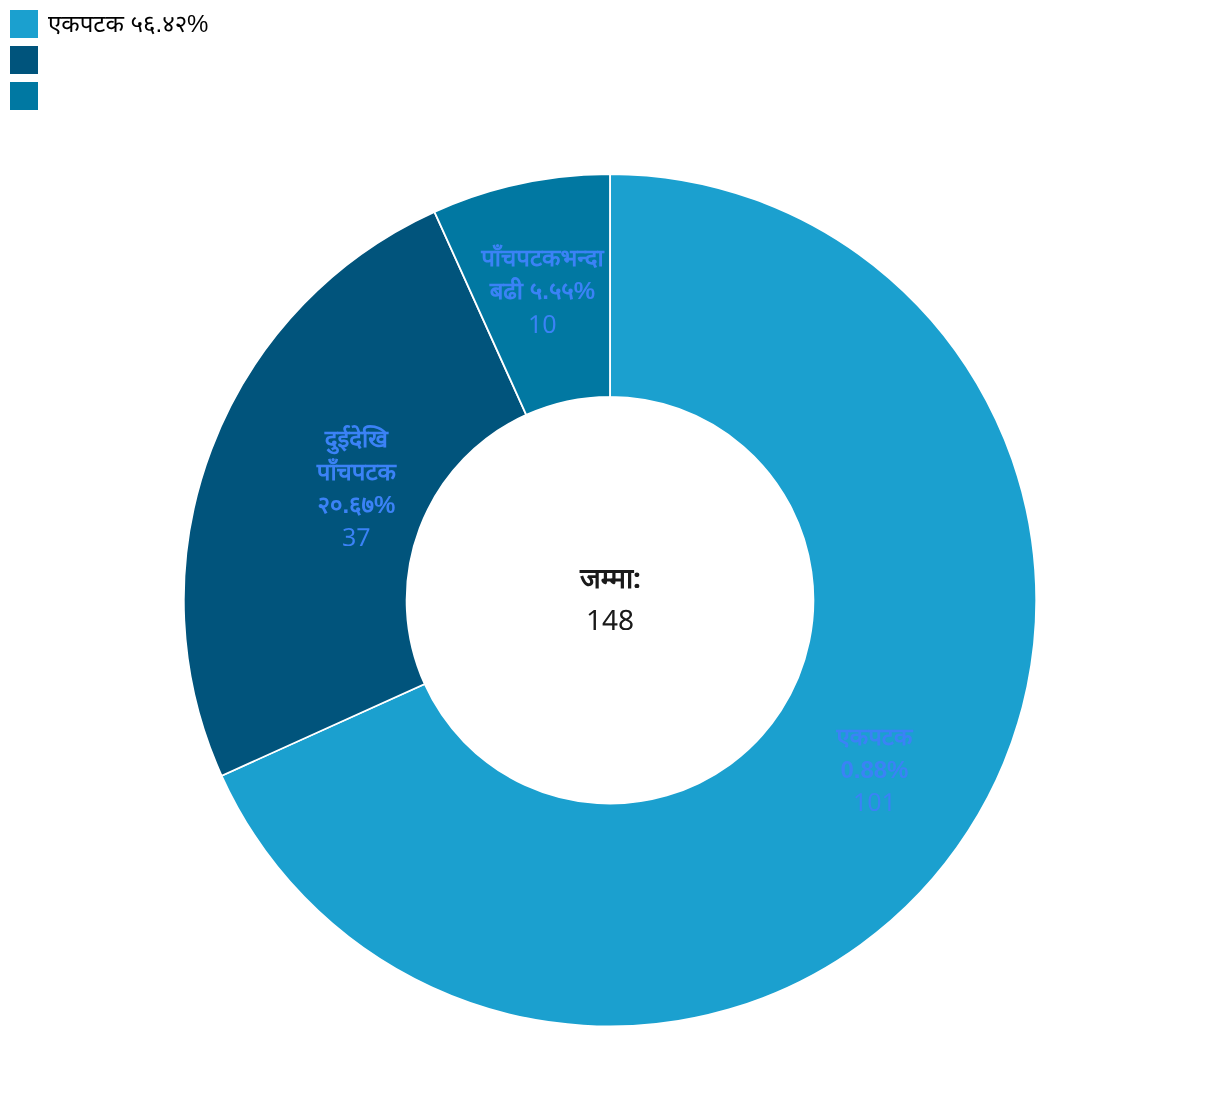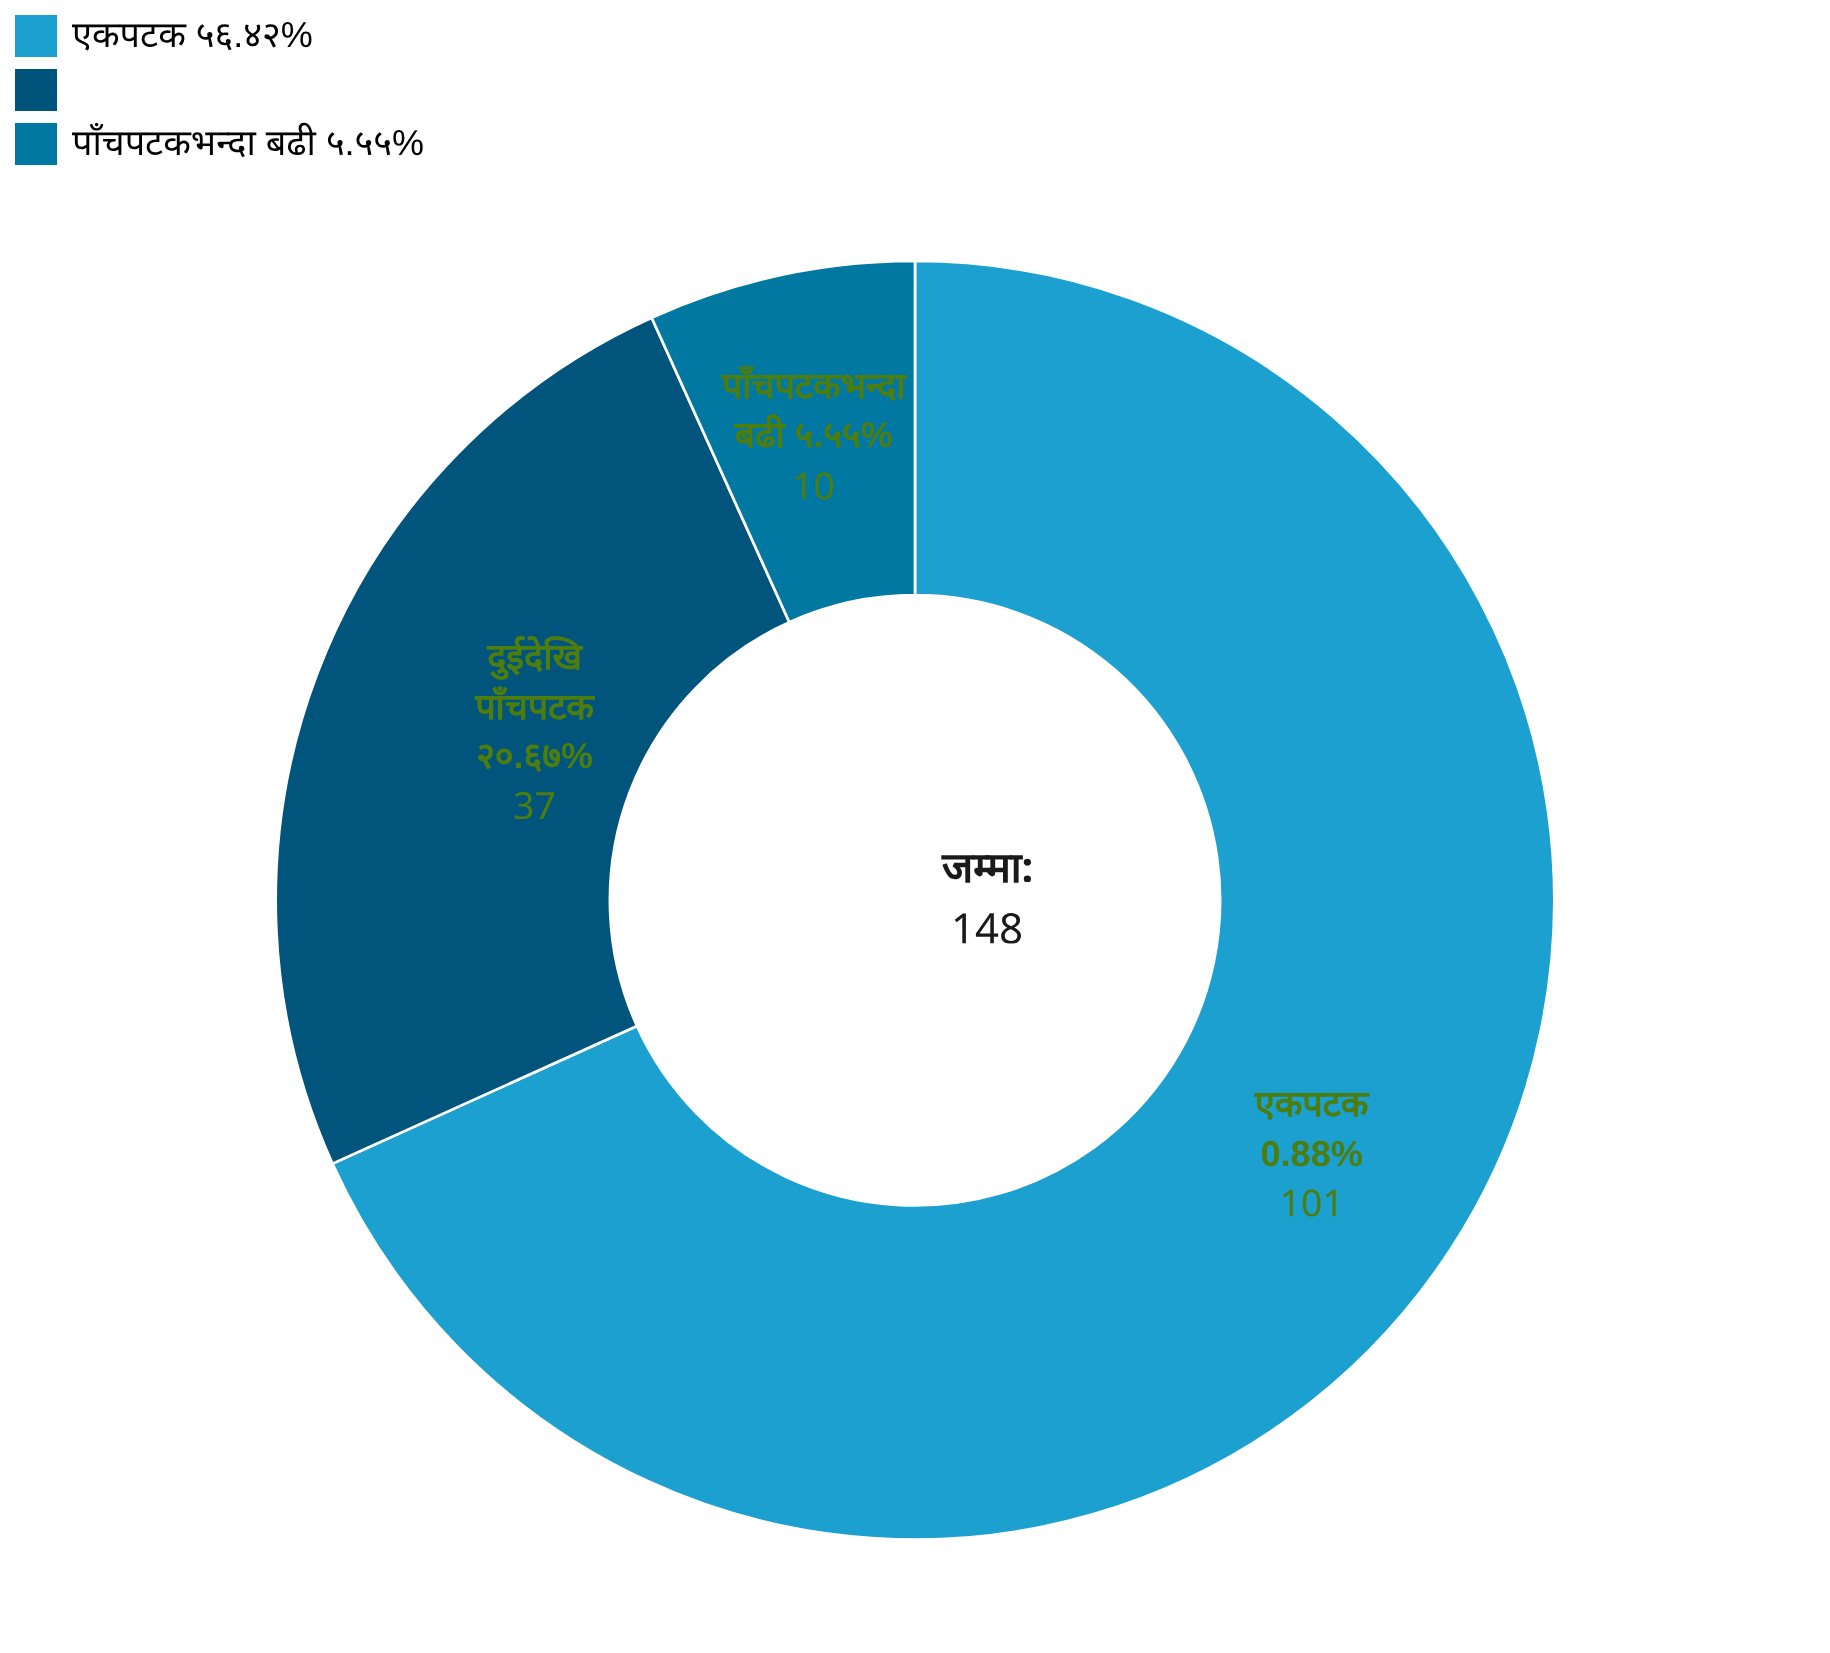--- a/index.html
+++ b/index.html
@@ -13,21 +13,21 @@
   #legend{position:absolute;left:0;top:0;width:600px;}
   .legend-item{position:absolute;left:0;width:600px;height:28px;}
   .legend-swatch{position:absolute;left:10px;top:0;width:28px;height:28px;}
   .legend-label{position:absolute;left:48px;top:0;height:28px;line-height:28px;
                 font-size:24px;font-weight:400;color:#000000;white-space:nowrap;}
 
   
   #chart{position:absolute;left:0;top:0;width:1220px;height:1102px;}
 
   
-  .slice-label{position:absolute;text-align:center;color:#4d7c0f;white-space:nowrap;}
+  .slice-label{position:absolute;text-align:center;color:#3b82f6;white-space:nowrap;}
   .slice-label .nm{font-size:24px;font-weight:700;line-height:32.6px;height:32.6px;}
   .slice-label .val{line-height:32.6px;height:32.6px;}
   .slice-label .val svg{display:inline-block;vertical-align:-3px;}
 
   
   #center-label{position:absolute;text-align:center;white-space:nowrap;color:#1a1a1a;}
   #center-title{font-size:28px;font-weight:700;line-height:34px;height:34px;}
   #center-title svg{display:inline-block;vertical-align:0;}
   #center-title .t{vertical-align:baseline;}
   #center-value{line-height:44px;height:44px;}
@@ -49,21 +49,20 @@
   <div id="legend">
     <div class="legend-item" style="top:10px">
       <span class="legend-swatch" style="background-color: rgb(27, 160, 207);"></span>
       <span class="legend-label">एकपटक ५६.४२%</span>
     </div>
     <div class="legend-item" style="top:46px">
       <span class="legend-swatch" style="background-color: rgb(0, 84, 124);"></span>
     </div>
     <div class="legend-item" style="top:82px">
       <span class="legend-swatch" style="background-color: rgb(0, 120, 162);"></span>
-      <span class="legend-label">पाँचपटकभन्दा बढी ५.५५%</span>
     </div>
   </div>
 
   <svg id="chart" viewBox="0 0 1220 1102">
     <g id="slices">
       <path id="slice0" d="M610.00,174.00A426.2,426.2 0 1 1 221.63,775.75L424.66,683.98A203.4,203.4 0 1 0 610.00,396.80Z" fill="#1ba0cf" stroke="#ffffff" stroke-width="1.8"></path>
       <path id="slice1" d="M221.63,775.75A426.2,426.2 0 0 1 434.45,211.83L526.22,414.86A203.4,203.4 0 0 0 424.66,683.98Z" fill="#00547c" stroke="#ffffff" stroke-width="1.8"></path>
       <path id="slice2" d="M434.45,211.83A426.2,426.2 0 0 1 610.00,174.00L610.00,396.80A203.4,203.4 0 0 0 526.22,414.86Z" fill="#0078a2" stroke="#ffffff" stroke-width="1.8"></path>
     </g>
   </svg>
@@ -90,21 +89,21 @@
 
   <div class="slice-label" id="lab2" style="left: 481.178px; top: 242.466px;">
     <div class="nm">पाँचपटकभन्दा</div>
     <div class="nm">बढी ५.५५%</div>
     <div class="val" aria-label="10"><svg width="28.600" height="25" viewBox="0 -1000 1144 1000" fill="currentColor" aria-hidden="true">
           <path d="M355 0H269V-499Q269 -528 270 -548Q270 -568 271 -586Q272 -603 273 -622Q257 -606 244 -595Q231 -584 211 -567L135 -505L89 -564L282 -714H355Z" transform="translate(0,0)"></path>
           <path d="M523 -358Q523 -271 510 -203Q497 -135 468 -88Q440 -40 394 -15Q349 10 285 10Q205 10 152 -34Q100 -78 74 -160Q49 -243 49 -358Q49 -474 72 -556Q96 -638 148 -682Q200 -725 285 -725Q365 -725 418 -682Q471 -638 497 -556Q523 -474 523 -358ZM137 -358Q137 -260 152 -195Q166 -130 198 -98Q231 -65 285 -65Q339 -65 372 -97Q404 -129 419 -194Q434 -260 434 -358Q434 -456 419 -520Q404 -585 372 -618Q339 -650 285 -650Q231 -650 198 -618Q166 -585 152 -520Q137 -456 137 -358Z" transform="translate(572,0)"></path>
         </svg><i class="sr">10</i></div>
   </div>
 
-  <div id="center-label" style="left: 580px; top: 560.3px; margin-left: 48px;">
+  <div id="center-label" style="left: 580px; top: 560.3px;">
     <div id="center-title" aria-label="जम्मा:"><span class="t">जम्मा</span><svg width="7.868" height="28" viewBox="0 -1000 281 1000" fill="currentColor" aria-hidden="true">
           <path d="M54 -70Q54 -117 79 -135Q105 -154 141 -154Q176 -154 201 -135Q226 -117 226 -70Q226 -26 201 -7Q176 13 141 13Q105 13 79 -7Q54 -26 54 -70ZM54 -473Q54 -519 79 -537Q105 -556 141 -556Q176 -556 201 -537Q226 -519 226 -473Q226 -428 201 -409Q176 -389 141 -389Q105 -389 79 -409Q54 -428 54 -473Z" transform="translate(0,0)"></path>
         </svg><i class="sr">:</i></div>
     <div id="center-value" aria-label="148"><svg width="48.048" height="28" viewBox="0 -1000 1716 1000" fill="currentColor" aria-hidden="true">
           <path d="M355 0H269V-499Q269 -528 270 -548Q270 -568 271 -586Q272 -603 273 -622Q257 -606 244 -595Q231 -584 211 -567L135 -505L89 -564L282 -714H355Z" transform="translate(0,0)"></path>
           <path d="M552 -162H448V0H363V-162H21V-237L357 -718H448V-241H552ZM363 -466Q363 -492 364 -514Q364 -535 365 -554Q366 -573 366 -590Q367 -608 368 -624H364Q356 -605 344 -583Q332 -561 321 -546L107 -241H363Z" transform="translate(572,0)"></path>
           <path d="M285 -724Q348 -724 396 -704Q444 -685 472 -647Q499 -609 499 -553Q499 -510 480 -478Q462 -446 431 -422Q400 -397 363 -378Q407 -357 443 -330Q479 -304 500 -269Q522 -234 522 -185Q522 -125 493 -82Q464 -38 412 -14Q359 10 288 10Q211 10 158 -13Q104 -36 76 -78Q49 -121 49 -182Q49 -231 70 -267Q90 -303 124 -329Q158 -355 197 -373Q162 -393 134 -418Q105 -444 88 -477Q72 -510 72 -554Q72 -609 100 -646Q128 -684 176 -704Q224 -724 285 -724ZM135 -181Q135 -129 172 -94Q209 -60 286 -60Q359 -60 398 -94Q436 -129 436 -184Q436 -219 418 -246Q399 -272 366 -293Q332 -314 286 -331L270 -337Q226 -318 196 -296Q166 -274 150 -246Q135 -218 135 -181ZM284 -653Q229 -653 194 -626Q158 -600 158 -550Q158 -513 176 -488Q193 -463 223 -446Q253 -428 289 -412Q324 -427 352 -445Q379 -463 396 -488Q412 -514 412 -550Q412 -600 377 -626Q342 -653 284 -653Z" transform="translate(1144,0)"></path>
         </svg><i class="sr">148</i></div>
   </div>
 

